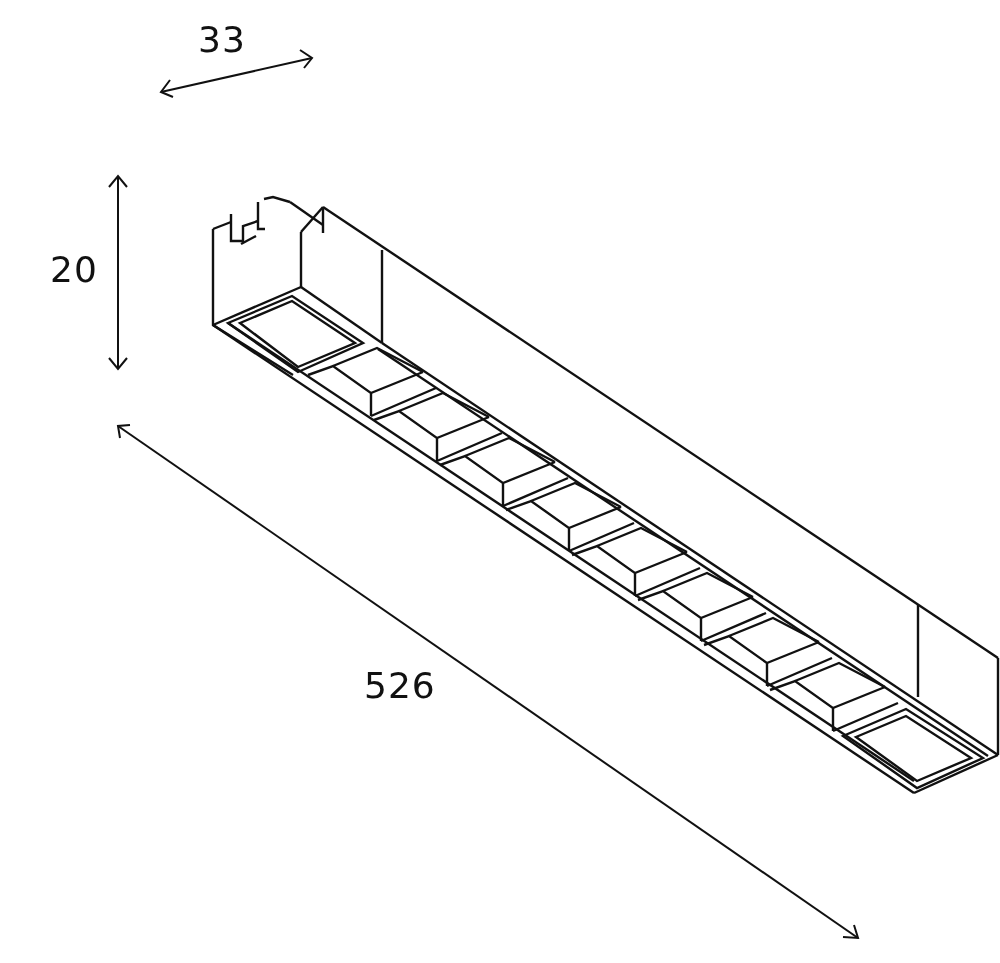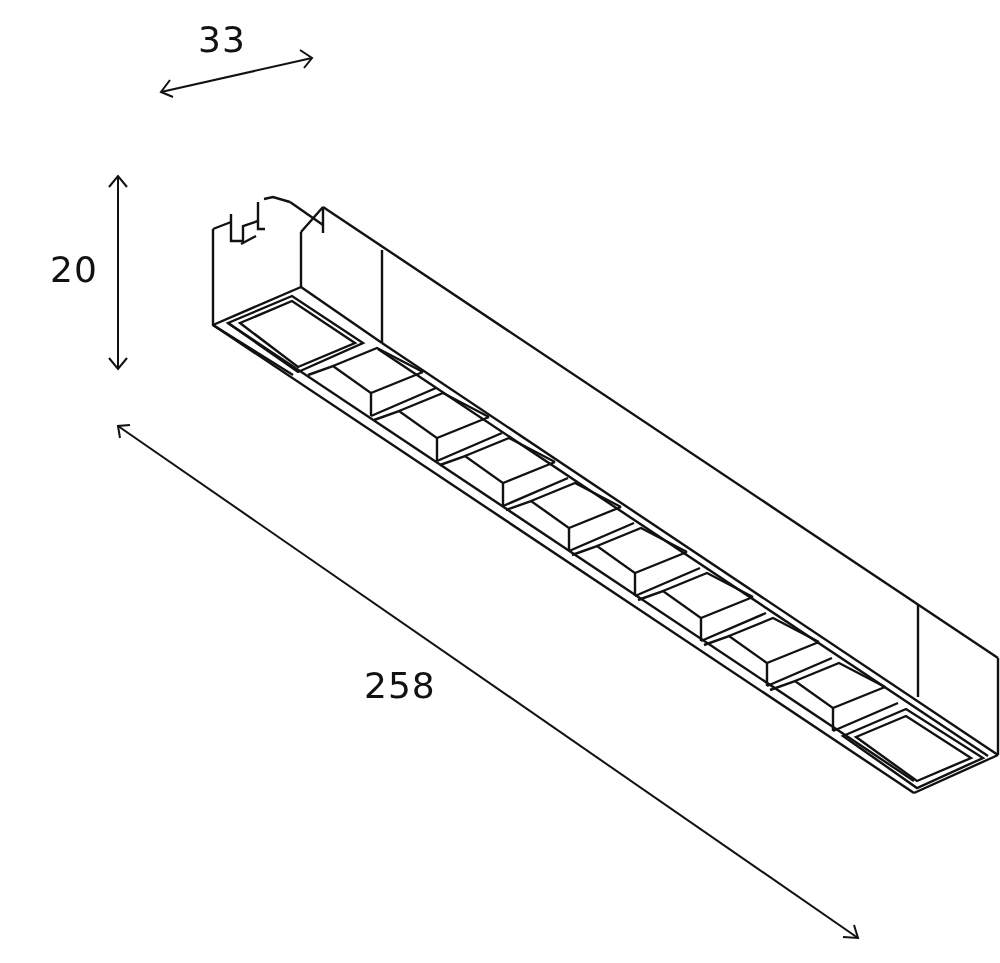--- a/index.html
+++ b/index.html
@@ -128,14 +128,14 @@
         <polyline class="ln" points="280,375 305,366 343,393 343,416"></polyline>
         <polyline class="ln" points="343,393 395,372"></polyline>
         <polyline class="ln" points="305,366 349,348 395,372"></polyline>
         <line class="ln" x1="343" y1="416" x2="408" y2="388"></line>
       </g>
     </g>
   </svg>
 
   <div class="label" style="left:170px; top:22px;">33</div>
   <div class="label" style="left:22px; top:252px;">20</div>
-  <div class="label" style="left:336px; top:668px;">258</div>
+  <div class="label" style="left:336px; top:668px;">526</div>
 </div>
 
 </body></html>

